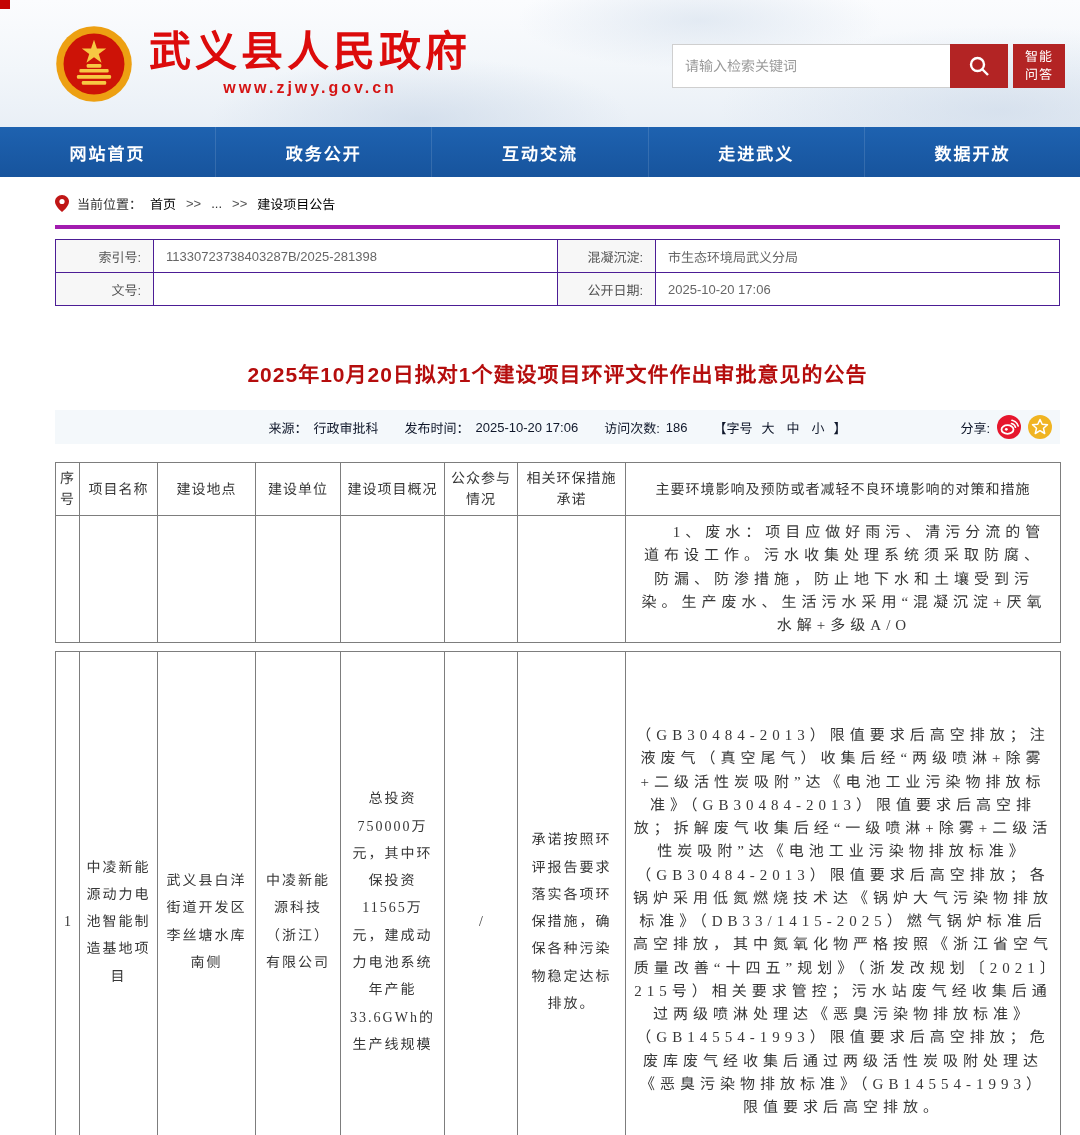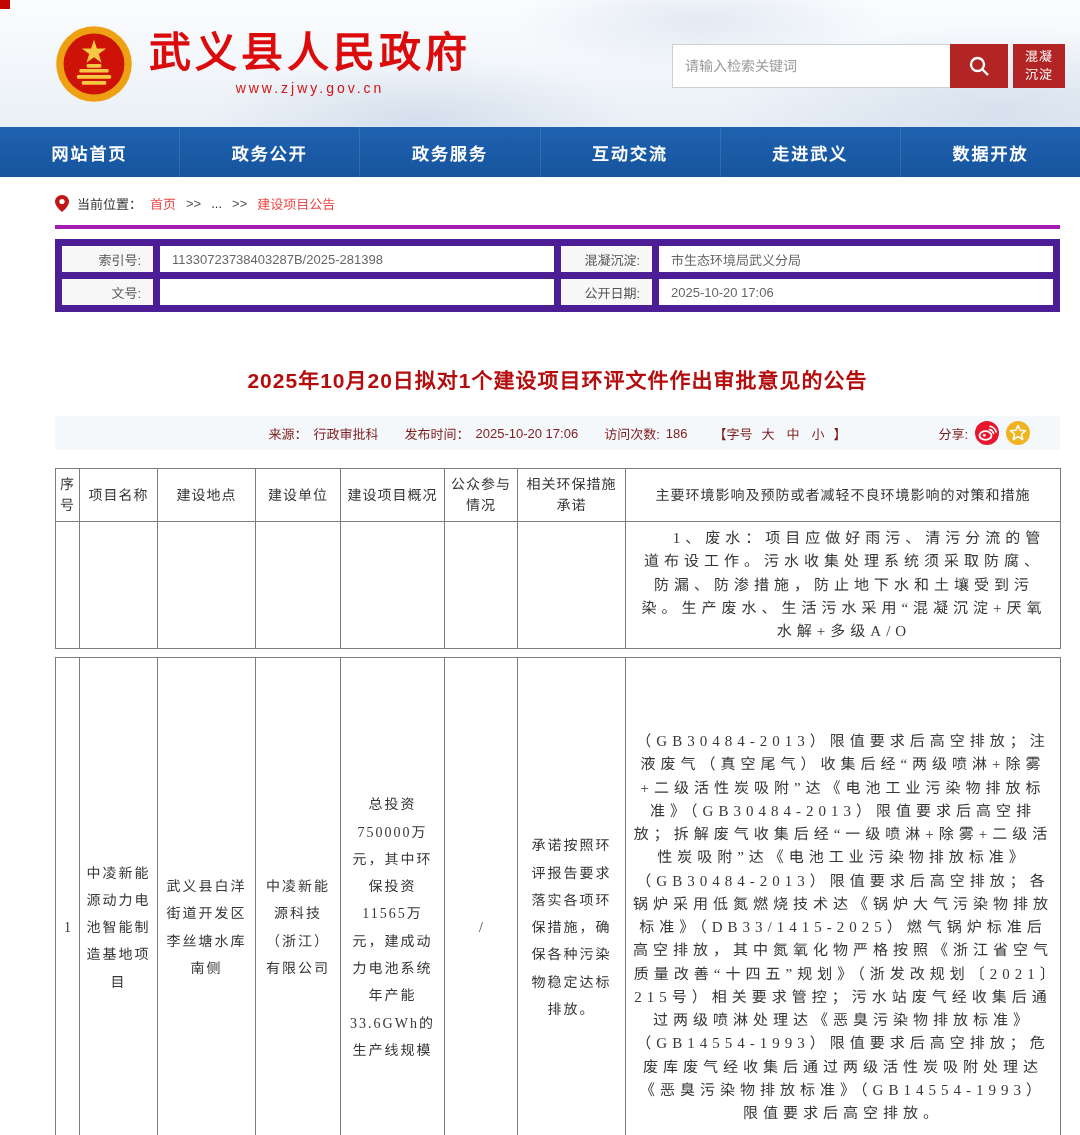--- a/index.html
+++ b/index.html
@@ -17,21 +17,21 @@
       radial-gradient(ellipse 300px 90px at 420px 120px, rgba(195,210,228,.55), rgba(195,210,228,0) 70%),
       radial-gradient(ellipse 260px 70px at 700px 20px, rgba(205,218,233,.5), rgba(205,218,233,0) 70%),
       radial-gradient(ellipse 400px 120px at 1000px 110px, rgba(190,206,226,.45), rgba(190,206,226,0) 70%),
       linear-gradient(180deg,#fbfcfe 0%, #f2f6fa 55%, #e9eff6 100%);
     position:relative;
   }
   .banner-inner { width:1010px; margin:0 0 0 55px; height:100%; display:flex; align-items:center; justify-content:space-between; }
   .logo-group { display:flex; align-items:center; gap:16px; }
   .emblem { width:78px; height:78px; }
   .site-name { font-family:"Liberation Serif","DejaVu Serif",serif; font-weight:bold; font-size:42px; color:#dc0b0b; letter-spacing:4px; line-height:1.05; }
-  .site-url { color:#d51414; font-weight:normal; font-size:14px; letter-spacing:3px; margin-top:4px; text-align:center; }
+  .site-url { color:#d51414; font-weight:bold; font-size:16px; letter-spacing:3px; margin-top:4px; text-align:center; }
   .search-area { display:flex; align-items:stretch; height:44px; margin-top:4px; }
   .search-input {
     width:278px; height:44px; border:1px solid #cfcfcf; border-right:none; background:#fff;
     padding:0 12px; font-size:14px; color:#333; outline:none;
   }
   .search-input::placeholder { color:#9a9a9a; }
   .search-btn { width:58px; background:#b32424; border:none; cursor:pointer; display:flex; align-items:center; justify-content:center; }
   .qa-btn {
     width:52px; margin-left:5px; background:#b32424; border:none; color:#fff; font-size:13px;
     line-height:1.35; cursor:pointer; padding:4px 6px; letter-spacing:1px;
@@ -42,36 +42,36 @@
   .nav a {
     flex:1; display:flex; align-items:center; justify-content:center; color:#fff; font-size:17px;
     font-weight:bold; text-decoration:none; letter-spacing:2px; border-right:1px solid rgba(255,255,255,.12);
   }
   .nav a:last-child { border-right:none; }
 
   .container { width:1005px; margin-left:55px; }
 
   
   .breadcrumb { display:flex; align-items:center; gap:8px; padding:17px 0 12px 0; border-bottom:4px solid #a21caf; font-size:13px; color:#333; }
-  .breadcrumb a { color:#ef4444; text-decoration:none; }
+  .breadcrumb a { color:#000000; text-decoration:none; }
   .crumb-sep { color:#555; margin:0 2px; }
 
   
   .doc-info { width:100%; border-collapse:collapse; margin-top:10px; table-layout:fixed; }
-  .doc-info td { border:7px solid #4c1d95; height:33px; font-size:13px; color:#555; padding:0 12px; }
+  .doc-info td { border:1px solid #4c1d95; height:33px; font-size:13px; color:#555; padding:0 12px; }
   .doc-info td.lbl { background:#f7f7f7; width:98px; text-align:right; color:#555; }
   .doc-info td.val { background:#fff; color:#666; }
 
   
   .article-title { text-align:center; font-size:21px; font-weight:bold; color:#b50d0d; margin-top:52px; letter-spacing:1px; }
-  .meta-bar { margin-top:22px; height:34px; background:#f4f8fb; display:flex; align-items:center; position:relative; font-size:13px; color:#7f1d1d;text-align:center; }
+  .meta-bar { margin-top:22px; height:34px; background:#f4f8fb; display:flex; align-items:center; position:relative; font-size:13px; color:#0f172a;text-align:center; }
   .meta-center { margin:0 auto; display:flex; align-items:center; gap:6px; }
   .meta-center .gap { display:inline-block; width:14px; }
   .fz-btn { cursor:pointer; margin:0 3px; }
-  .share-area { position:absolute; right:30px; top:0; height:100%; display:flex; align-items:center; gap:7px; }
+  .share-area { position:absolute; right:8px; top:0; height:100%; display:flex; align-items:center; gap:7px; }
   .share-icon { width:24px; height:24px; cursor:pointer; }
 
   
   .main-table { width:100%; border-collapse:collapse; table-layout:fixed; font-family:"Liberation Serif","DejaVu Serif",serif; color:#373737; }
   .main-table td { border:1px solid #7d7d7d; vertical-align:middle; text-align:center; }
   .tbl-a { margin-top:18px; }
   .tbl-a td.hdr { font-size:14px; line-height:1.5; padding:5px 2px; height:50px; letter-spacing:1px; }
   .tbl-a td.empty { height:113px; }
   .measures { text-align:justify; vertical-align:top; padding:5px 10px 5px 12px; font-size:15px; line-height:1.55; letter-spacing:5px; }
   .measures.p1 { text-indent:2em; }
@@ -105,29 +105,28 @@
       </div>
     </div>
     <div class="search-area">
       <input class="search-input" type="text" placeholder="请输入检索关键词" style="">
       <button class="search-btn">
         <svg width="24" height="24" viewBox="0 0 24 24" fill="none" stroke="#fff" stroke-width="2.4">
           <circle cx="10.5" cy="10.5" r="6.5"></circle>
           <line x1="15.5" y1="15.5" x2="21" y2="21"></line>
         </svg>
       </button>
-      <button class="qa-btn">混凝沉淀</button>
+      <button class="qa-btn">智能问答</button>
     </div>
   </div>
 </header>
 
 <nav class="nav">
   <a href="#">网站首页</a>
   <a href="#">政务公开</a>
-  <a href="#">政务服务</a>
   <a href="#">互动交流</a>
   <a href="#">走进武义</a>
   <a href="#">数据开放</a>
 </nav>
 
 <div class="container">
 
   <div class="breadcrumb">
     <svg width="14" height="17" viewBox="0 0 14 17">
       <path d="M7 0C3.1 0 0 3 0 6.7 0 11.4 7 17 7 17s7-5.6 7-10.3C14 3 10.9 0 7 0z" fill="#c01616"></path>

